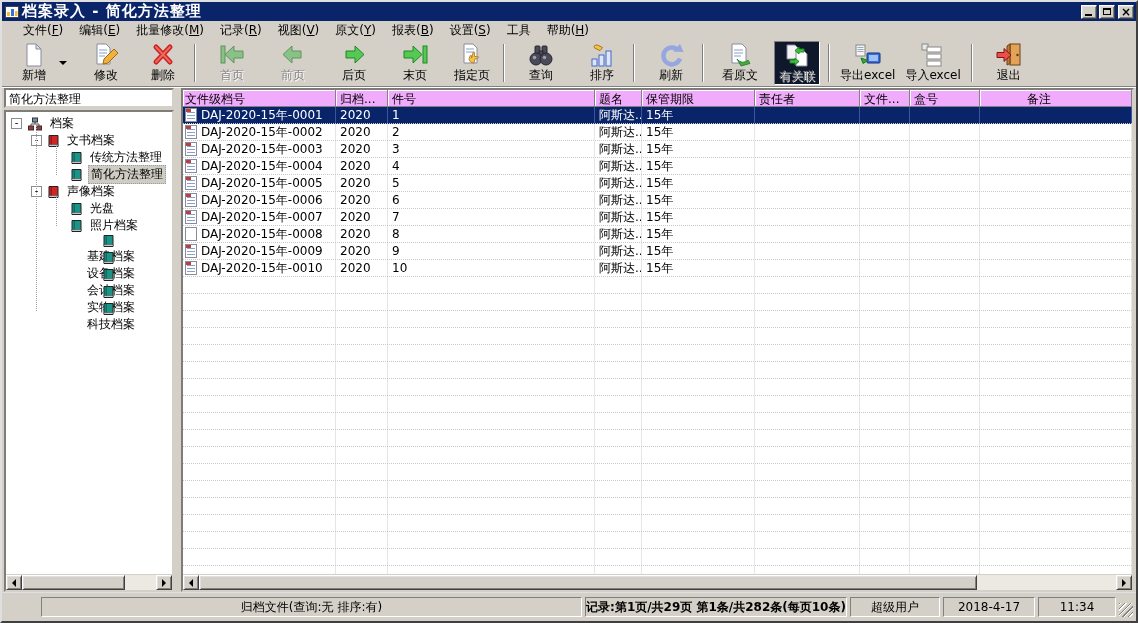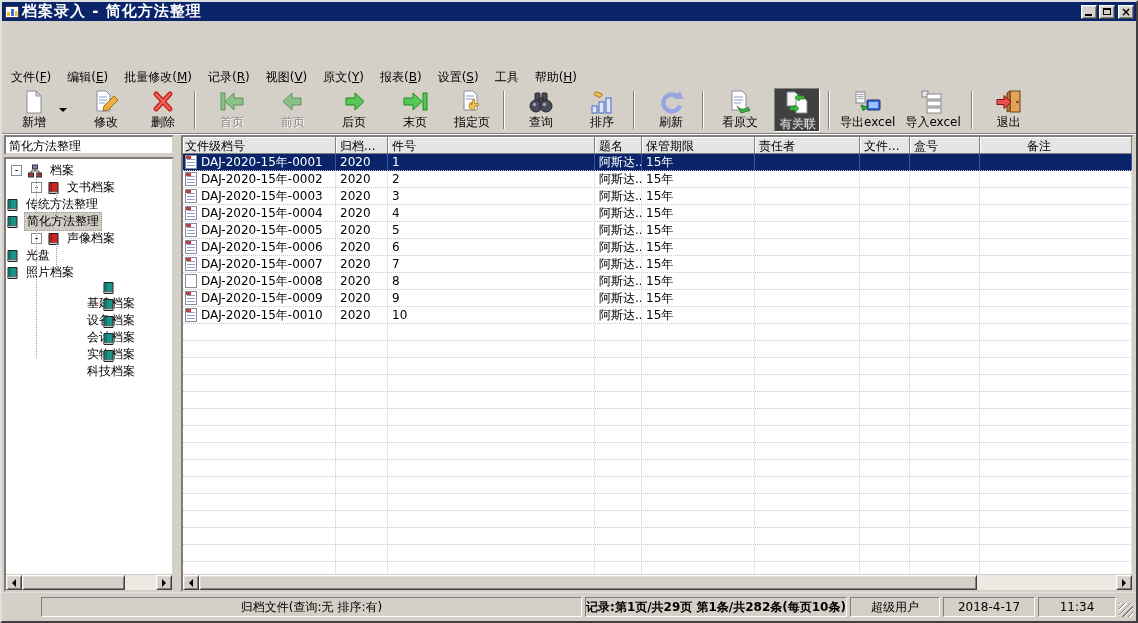--- a/index.html
+++ b/index.html
@@ -17,59 +17,59 @@
   .titlebar{height:19px;background:#0a246a;color:#fff;display:flex;align-items:center;padding:0 2px;flex:none;}
   .titlebar .appicon{width:14px;height:14px;margin:0 3px 0 1px;flex:none;}
   .titlebar .title{font-weight:bold;font-size:15px;white-space:nowrap;flex:1;letter-spacing:1px;}
   .winbtn{width:16px;height:14px;background:#d4d0c8;border:1px solid;border-color:#fff #404040 #404040 #fff;
     box-shadow:inset 1px 1px 0 #dfdfdf, inset -1px -1px 0 #808080;
     display:flex;align-items:center;justify-content:center;margin-left:2px;color:#000;flex:none;position:relative;}
   .winbtn .g-min{position:absolute;left:3px;bottom:2px;width:7px;height:2px;background:#000;}
   .winbtn .g-max{width:8px;height:7px;border:1px solid #000;border-top:2px solid #000;}
   .winbtn .g-close{font-size:12px;font-weight:bold;line-height:10px;}
   
-  .menubar{height:19px;display:flex;align-items:center;padding-left:1px;flex:none;margin-top:47px;}
+  .menubar{height:19px;display:flex;align-items:center;padding-left:13px;flex:none;}
   .menu-item{padding:2px 8px;white-space:nowrap;}
   
   .toolbar{height:47px;display:flex;align-items:stretch;padding:1px 2px 1px 6px;flex:none;
     border-bottom:1px solid #808080;box-shadow:0 1px 0 #fff;overflow:hidden;}
   .tbtn{min-width:46px;display:flex;flex-direction:column;align-items:center;justify-content:flex-start;
     padding:1px 2px 0 2px;margin:0 3px;white-space:nowrap;}
   .tbtn svg{height:26px;flex:none;}
   .tlabel{font-size:12px;line-height:14px;}
   .tbtn.disabled .tlabel{color:#868686;text-shadow:1px 1px 0 #fff;}
   .tbtn.disabled svg{opacity:.75;filter:saturate(.65);}
-  .tbtn.pressed{border:1px solid;border-color:#808080 #fff #fff #808080;background:#404040;}
+  .tbtn.pressed{border:1px solid;border-color:#808080 #fff #fff #808080;background:#0f172a;}
   .tbtn.pressed .tlabel{color:#8a8a8a;text-shadow:1px 1px 0 #fff;}
   .tbtn-drop{width:13px;display:flex;align-items:center;justify-content:center;margin:0 2px 0 -4px;}
   .caret{width:0;height:0;border-left:4px solid transparent;border-right:4px solid transparent;border-top:4px solid #000;}
   .tsep{width:2px;margin:3px 5px;border-left:1px solid #808080;border-right:1px solid #fff;}
   .gapL{margin-left:12px;} .gapM{margin-left:8px;}
   
   .main{flex:1;display:flex;align-items:stretch;overflow:hidden;padding:1px 2px 0 2px;}
   .sidebar{width:170px;flex:none;display:flex;flex-direction:column;}
   .filterbox{height:20px;background:#fff;border:2px inset #d4d0c8;padding:1px 3px;white-space:nowrap;overflow:hidden;flex:none;}
   .treebox{flex:1;margin-top:2px;background:#fff;border:2px inset #d4d0c8;display:flex;flex-direction:column;overflow:hidden;}
   .tree{flex:1;padding:3px 0 0 0;overflow:hidden;position:relative;}
   .tnode{display:flex;align-items:center;height:17px;white-space:nowrap;}
   .tnode .lbl{padding:0 2px;}
   .tnode.selected .lbl{background:#cfccc4;border:1px dotted #9a9a9a;}
-  .p0{padding-left:5px;} .p1{padding-left:25px;} .p1leaf{padding-left:44px;flex-direction:column;} .p2leaf{}
+  .p0{padding-left:5px;} .p1{padding-left:25px;} .p1leaf{padding-left:44px;flex-direction:column;} .p2leaf{padding-left:64px;}
   .expand{width:11px;height:11px;flex:none;background:#fff;border:1px solid #8c8c8c;color:#000;
     font-size:10px;line-height:8px;text-align:center;margin-right:5px;}
   .ticon{margin-right:5px;flex:none;}
   .tkids1{position:relative;}
   .tkids1::before{content:'';position:absolute;left:30px;top:-6px;bottom:8px;border-left:1px dotted #9aa0b0;}
   .tkids2{position:relative;}
   .tkids2::before{content:'';position:absolute;left:50px;top:-4px;bottom:8px;border-left:1px dotted #9aa0b0;}
   .splitter{width:7px;flex:none;}
   
   .tablebox{flex:1;background:#fff;border:2px inset #d4d0c8;display:flex;flex-direction:column;overflow:hidden;}
   .thead{display:flex;height:17px;flex:none;overflow:hidden;}
-  .th{flex:none;background:#e5e5e5;border-right:1px solid #808080;border-bottom:1px solid #808080;
+  .th{flex:none;background:#f0abfc;border-right:1px solid #808080;border-bottom:1px solid #808080;
     box-shadow:inset 1px 1px 0 #fff;padding:1px 4px;white-space:nowrap;overflow:hidden;}
   .tbody{flex:1;overflow:hidden;}
   .tr{display:flex;height:17px;border-bottom:1px dotted #c9c9c9;}
   .td{flex:none;border-right:1px solid #e6e6e6;padding:0 4px;white-space:nowrap;overflow:hidden;display:flex;align-items:center;}
   .tr.selected{background:#0a246a;color:#fff;}
   .tr.selected .td{border-right-color:#3a54a0;}
   .c0{width:153px;padding-left:2px;} .c1{width:52px;} .c2{width:207px;} .c3{width:47px;}
   .c4{width:113px;} .c5{width:105px;} .c6{width:50px;} .c7{width:70px;} .c8{flex:1;padding-left:47px;}
   .doc{width:12px;height:14px;background:#fff;border:1px solid #8a8aa0;margin-right:4px;position:relative;flex:none;}
   .doc.lines::before{content:'';position:absolute;left:1px;right:1px;top:3px;height:9px;

